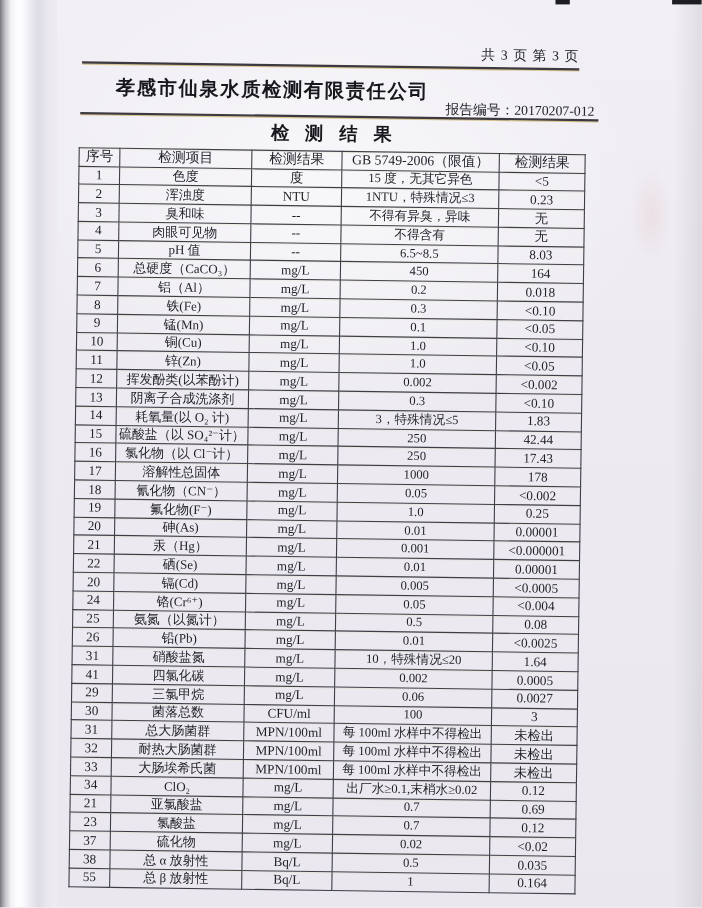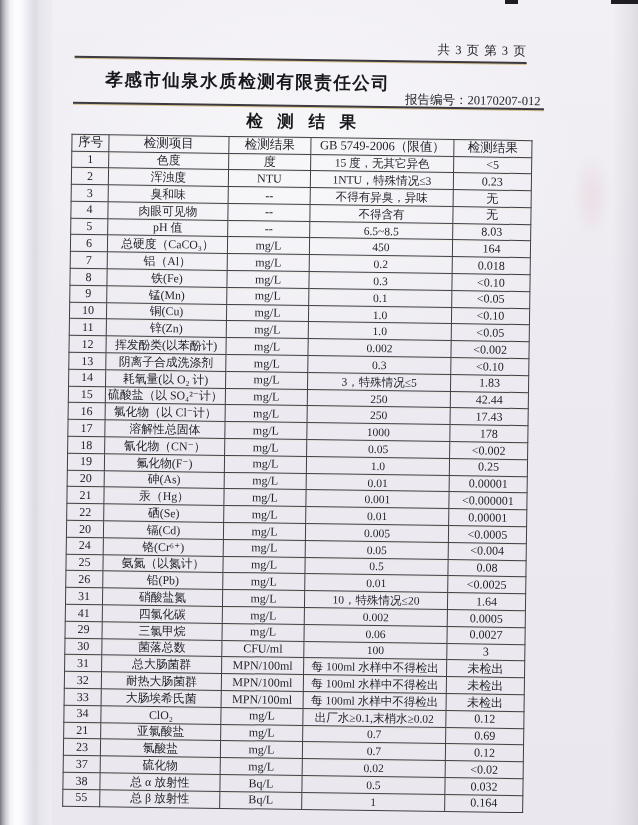--- a/index.html
+++ b/index.html
@@ -377,21 +377,21 @@
           <td data-name="cell-item">硫化物</td>
           <td data-name="cell-unit">mg/L</td>
           <td data-name="cell-limit">0.02</td>
           <td data-name="cell-result">&lt;0.02</td>
         </tr>
         <tr data-name="table-row">
           <td data-name="cell-no">38</td>
           <td data-name="cell-item">总 α 放射性</td>
           <td data-name="cell-unit">Bq/L</td>
           <td data-name="cell-limit">0.5</td>
-          <td data-name="cell-result">0.032</td>
+          <td data-name="cell-result">0.035</td>
         </tr>
         <tr data-name="table-row">
           <td data-name="cell-no">55</td>
           <td data-name="cell-item">总 β 放射性</td>
           <td data-name="cell-unit">Bq/L</td>
           <td data-name="cell-limit">1</td>
           <td data-name="cell-result">0.164</td>
         </tr>
       </tbody>
   </table>

